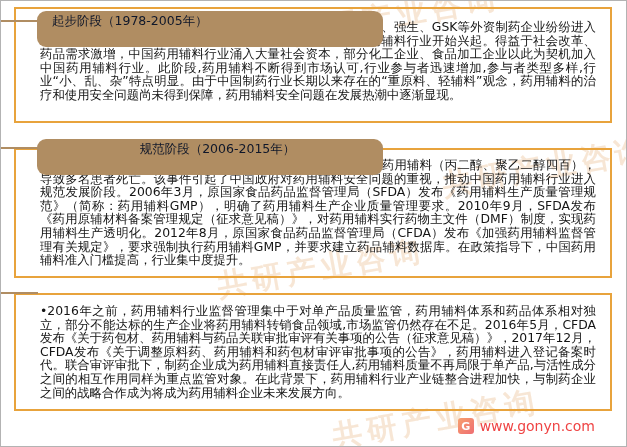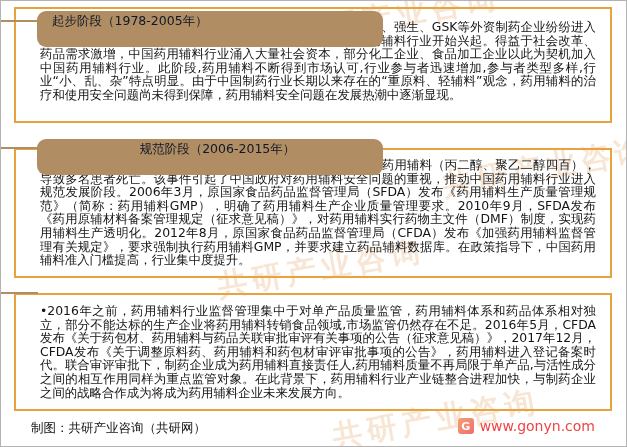--- a/index.html
+++ b/index.html
@@ -69,19 +69,18 @@
   </div>
   <div class="badge" style="top:138px;text-align:center;">
     <span>规范阶段（2006-2015年）</span>
   </div>
 
   <div class="connector" style="top:291px;"></div>
   <div class="section-box" style="top:292px;height:118px;">
     <p class="section-body" style="padding-top:9px;">•2016年之前，药用辅料行业监督管理集中于对单产品质量监管，药用辅料体系和药品体系相对独立，部分不能达标的生产企业将药用辅料转销食品领域,市场监管仍然存在不足。2016年5月，CFDA发布《关于药包材、药用辅料与药品关联审批审评有关事项的公告（征求意见稿）》，2017年12月，CFDA发布《关于调整原料药、药用辅料和药包材审评审批事项的公告》，药用辅料进入登记备案时代。联合审评审批下，制药企业成为药用辅料直接责任人,药用辅料质量不再局限于单产品,与活性成分之间的相互作用同样为重点监管对象。在此背景下，药用辅料行业产业链整合进程加快，与制药企业之间的战略合作成为将成为药用辅料企业未来发展方向。</p>
   </div>
 
-  <div class="credit">制图：共研产业咨询（共研网）</div>
   <div class="site">
     <span class="logo">G</span>
     <span class="site-text">www.gonyn.com</span>
   </div>
 
 </div>
 
 </body></html>

